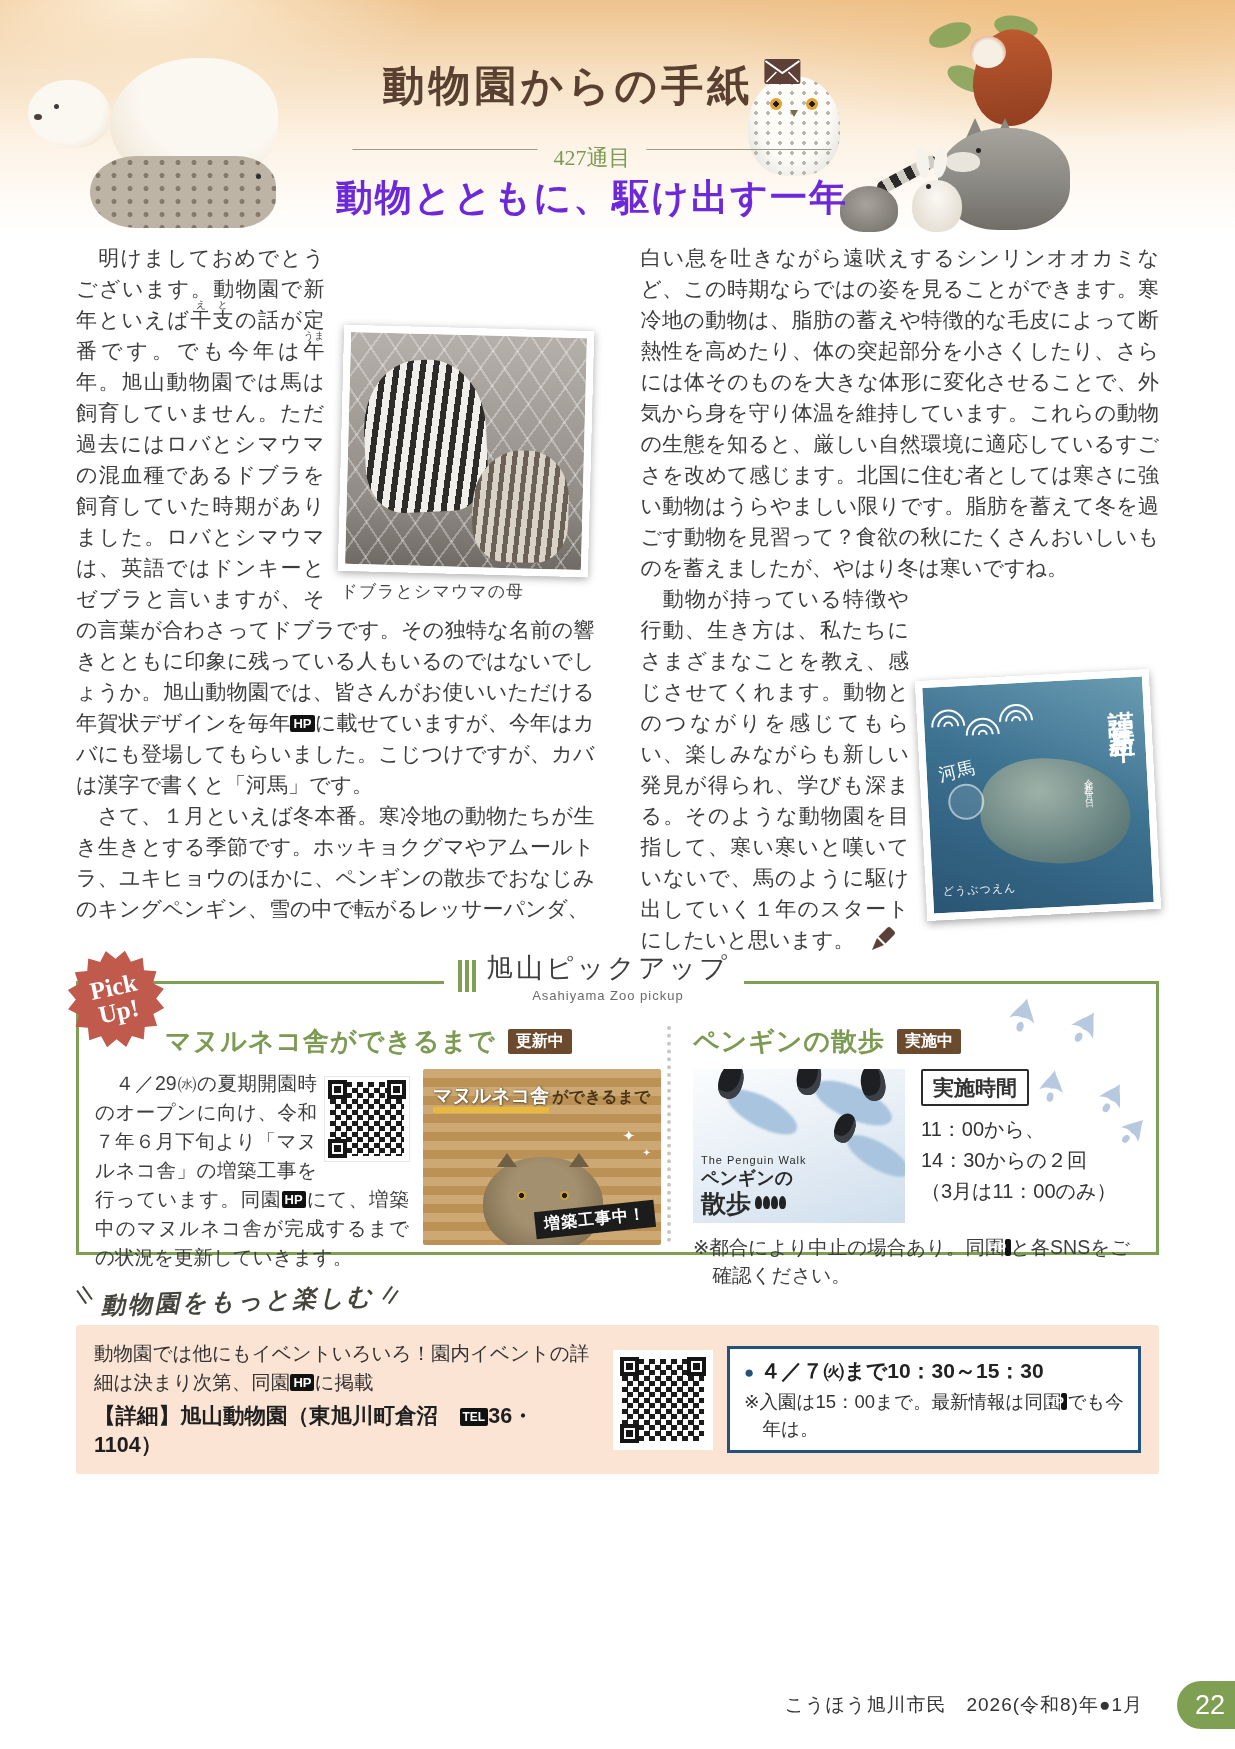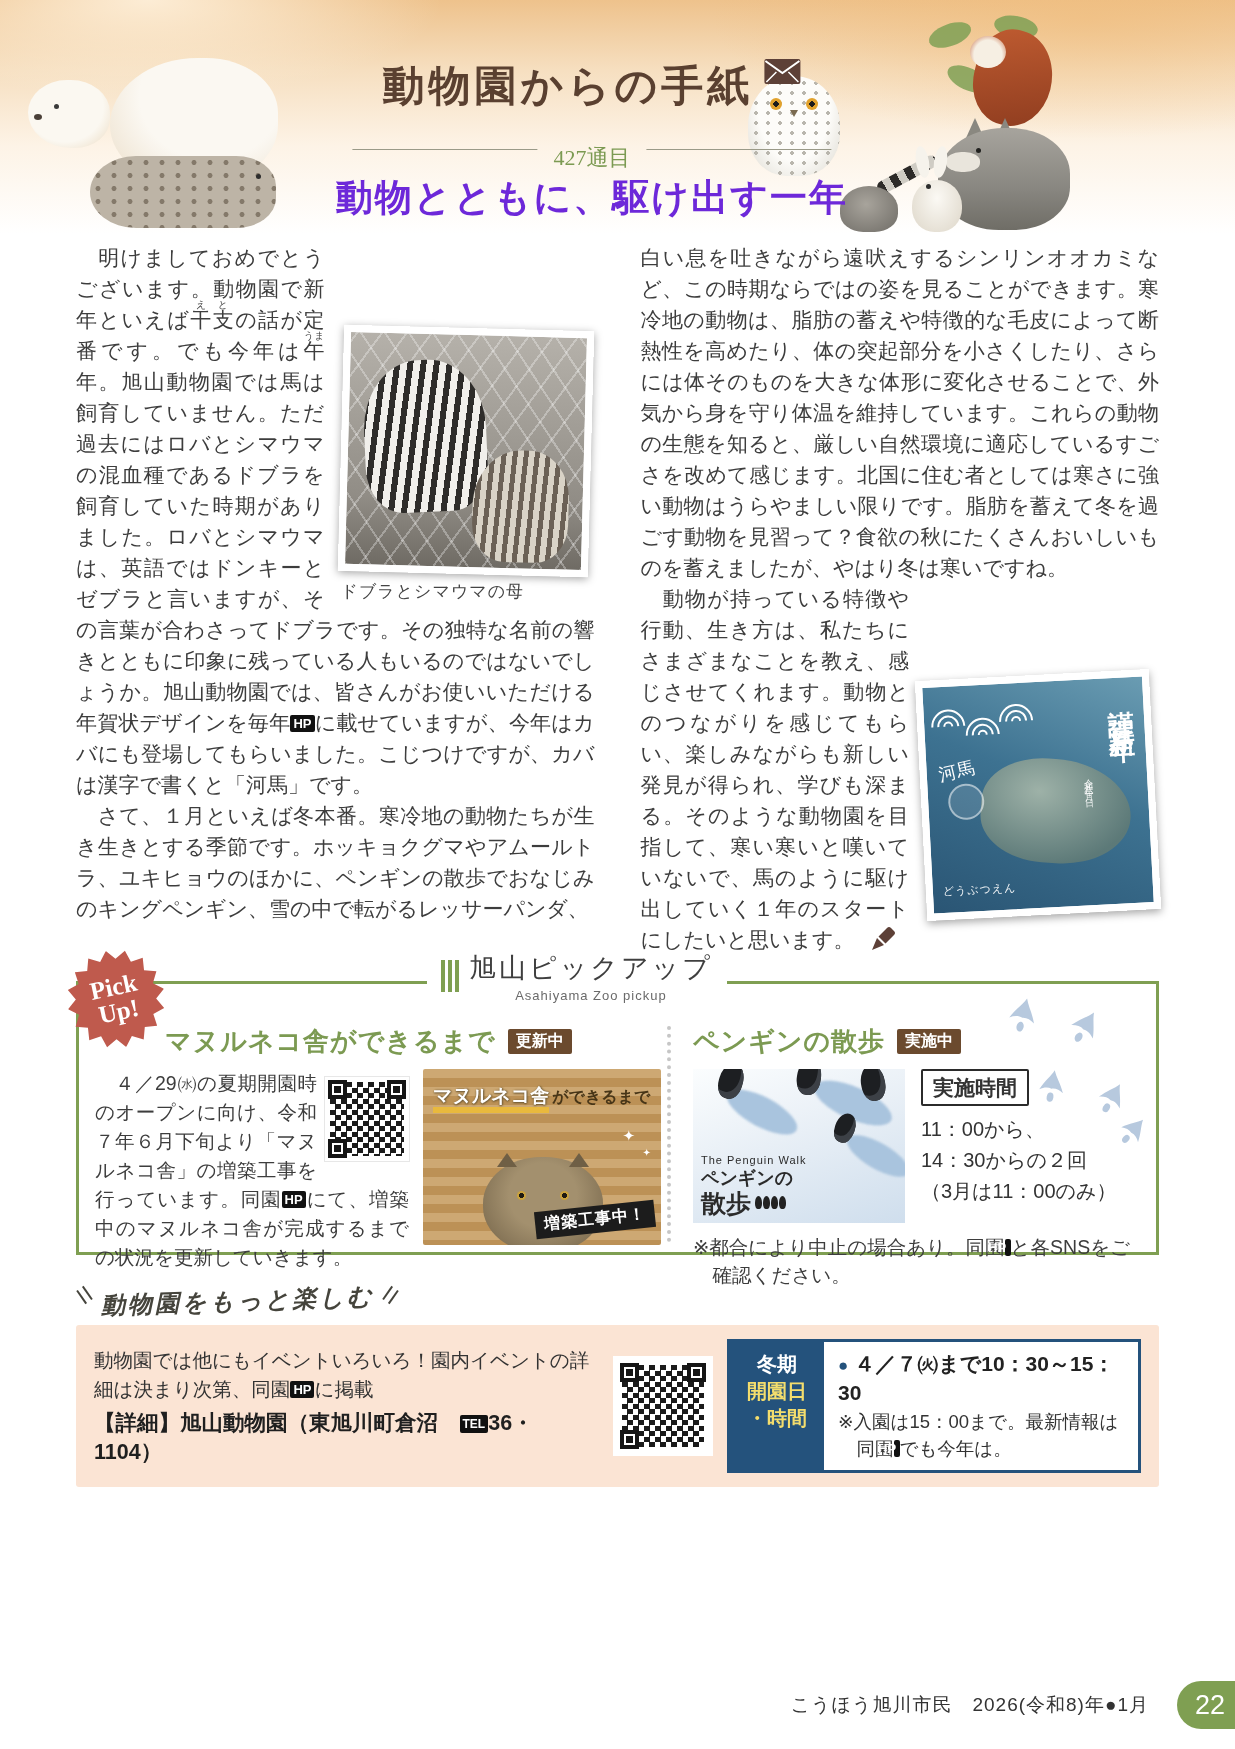--- a/index.html
+++ b/index.html
@@ -93,21 +93,21 @@
             font-family:"Liberation Serif",serif;font-size:26px;font-weight:600;letter-spacing:9px;}
   .ny-date{position:absolute;right:44px;top:92px;writing-mode:vertical-rl;font-size:9px;
            letter-spacing:3px;color:rgba(255,255,255,.9);}
   .ny-hippo{position:absolute;left:52px;top:78px;width:150px;height:104px;border-radius:45% 55% 50% 45%;
             transform:rotate(7deg);opacity:.95;
             background:radial-gradient(ellipse at 38% 32%,#a3b5a9 0%,#5e7a77 75%);}
   .ny-logo{position:absolute;left:10px;bottom:6px;font-size:11px;color:rgba(255,255,255,.92);letter-spacing:1px;}
   .pen-icon{vertical-align:-4px;margin-left:10px;}
   
   .pickup{position:relative;margin:26px 76px 0;height:274px;border:3px solid #7f9f52;box-sizing:border-box;}
-  .pickup-head{position:absolute;top:-34px;left:348px;background:#fff;padding:0 14px;display:flex;gap:10px;}
+  .pickup-head{position:absolute;top:-34px;left:365px;background:#fff;padding:0 14px;display:flex;gap:10px;}
   .tri-bars{display:flex;gap:3px;margin-top:10px;}
   .tri-bars span{width:4px;height:32px;background:#7f9f52;}
   .pickup-head-text{text-align:center;}
   .pickup-title{font-family:"Liberation Serif",serif;font-size:27px;color:#3f3f3f;letter-spacing:3px;}
   .pickup-en{font-size:13px;color:#6a6a6a;letter-spacing:1px;margin-top:2px;}
   .pickup-badge{position:absolute;left:-12px;top:-34px;width:98px;height:98px;background:#bf5a4d;
      clip-path:polygon(100% 50%,90.2% 58%,96.2% 69.1%,84.1% 72.8%,85.4% 85.4%,72.8% 84.1%,69.1% 96.2%,58% 90.2%,50% 100%,42% 90.2%,30.9% 96.2%,27.2% 84.1%,14.6% 85.4%,15.9% 72.8%,3.8% 69.1%,9.8% 58%,0% 50%,9.8% 42%,3.8% 30.9%,15.9% 27.2%,14.6% 14.6%,27.2% 15.9%,30.9% 3.8%,42% 9.8%,50% 0%,58% 9.8%,69.1% 3.8%,72.8% 15.9%,85.4% 14.6%,84.1% 27.2%,96.2% 30.9%,90.2% 42%);
      display:flex;flex-direction:column;align-items:center;justify-content:center;color:#fff;
      font-family:"Liberation Serif",serif;font-weight:700;font-size:25px;line-height:25px;
      transform:rotate(-12deg);}
@@ -178,21 +178,21 @@
   .qr--box{width:92px;height:92px;outline:4px solid #fff;}
   .winter{flex:1;display:flex;border:3px solid #24527c;background:#fff;}
   .winter-label{width:90px;background:#24527c;color:#fff;text-align:center;padding:9px 2px;
                 font-weight:700;font-size:20px;line-height:27px;}
   .winter-label .yellow{color:#f3dd6d;}
   .winter-body{padding:8px 14px;font-size:18.5px;line-height:27px;color:#333;flex:1;}
   .wb-main{font-size:21px;font-weight:700;color:#222;}
   .wb-bullet{color:#24527c;margin-right:6px;font-size:17px;}
   .wb-note{padding-left:1em;text-indent:-1em;margin-top:2px;}
   
-  .page-footer{position:absolute;right:0;bottom:20px;display:flex;align-items:center;}
+  .page-footer{position:absolute;right:0;bottom:20px;display:flex;align-items:center;gap:6px;}
   .credit{font-size:19px;color:#333;margin-right:28px;letter-spacing:1px;}
   .pagenum{width:58px;height:48px;background:#7f9f52;border-radius:24px 0 0 24px;color:#fff;
            font-size:27px;display:flex;align-items:center;justify-content:center;padding-left:8px;
            box-sizing:border-box;}
 </style>
 </head>
 <body>
 
 <div class="page">
 
@@ -436,25 +436,20 @@
         <div><span>動物園では他にもイベントいろいろ！園内イベントの詳細は決まり次第、同園</span><span class="hp-badge">HP</span><span>に掲載</span></div>
         <div class="more-detail"><span>【詳細】旭山動物園（東旭川町倉沼　</span><span class="tel-badge">TEL</span><span>36・1104）</span></div>
       </div>
       <span class="qr qr--box">
         <span class="qr-pat"></span>
           <span class="f f1"></span>
           <span class="f f2"></span>
           <span class="f f3"></span>
       </span>
       <div class="winter">
-        <div class="winter-label">
-          <div>冬期</div>
-          <div class="yellow">開園日</div>
-          <div class="yellow">・時間</div>
-        </div>
         <div class="winter-body">
           <div class="wb-main"><span class="wb-bullet">●</span><span>４／７㈫まで10：30～15：30</span></div>
           <div class="wb-note"><span>※入園は15：00まで。最新情報は同園</span><span class="hp-badge">HP</span><span>でも今年は。</span></div>
         </div>
       </div>
     </div>
   </section>
 
   <footer class="page-footer">
     <span class="credit">こうほう旭川市民　2026(令和8)年●1月</span>

